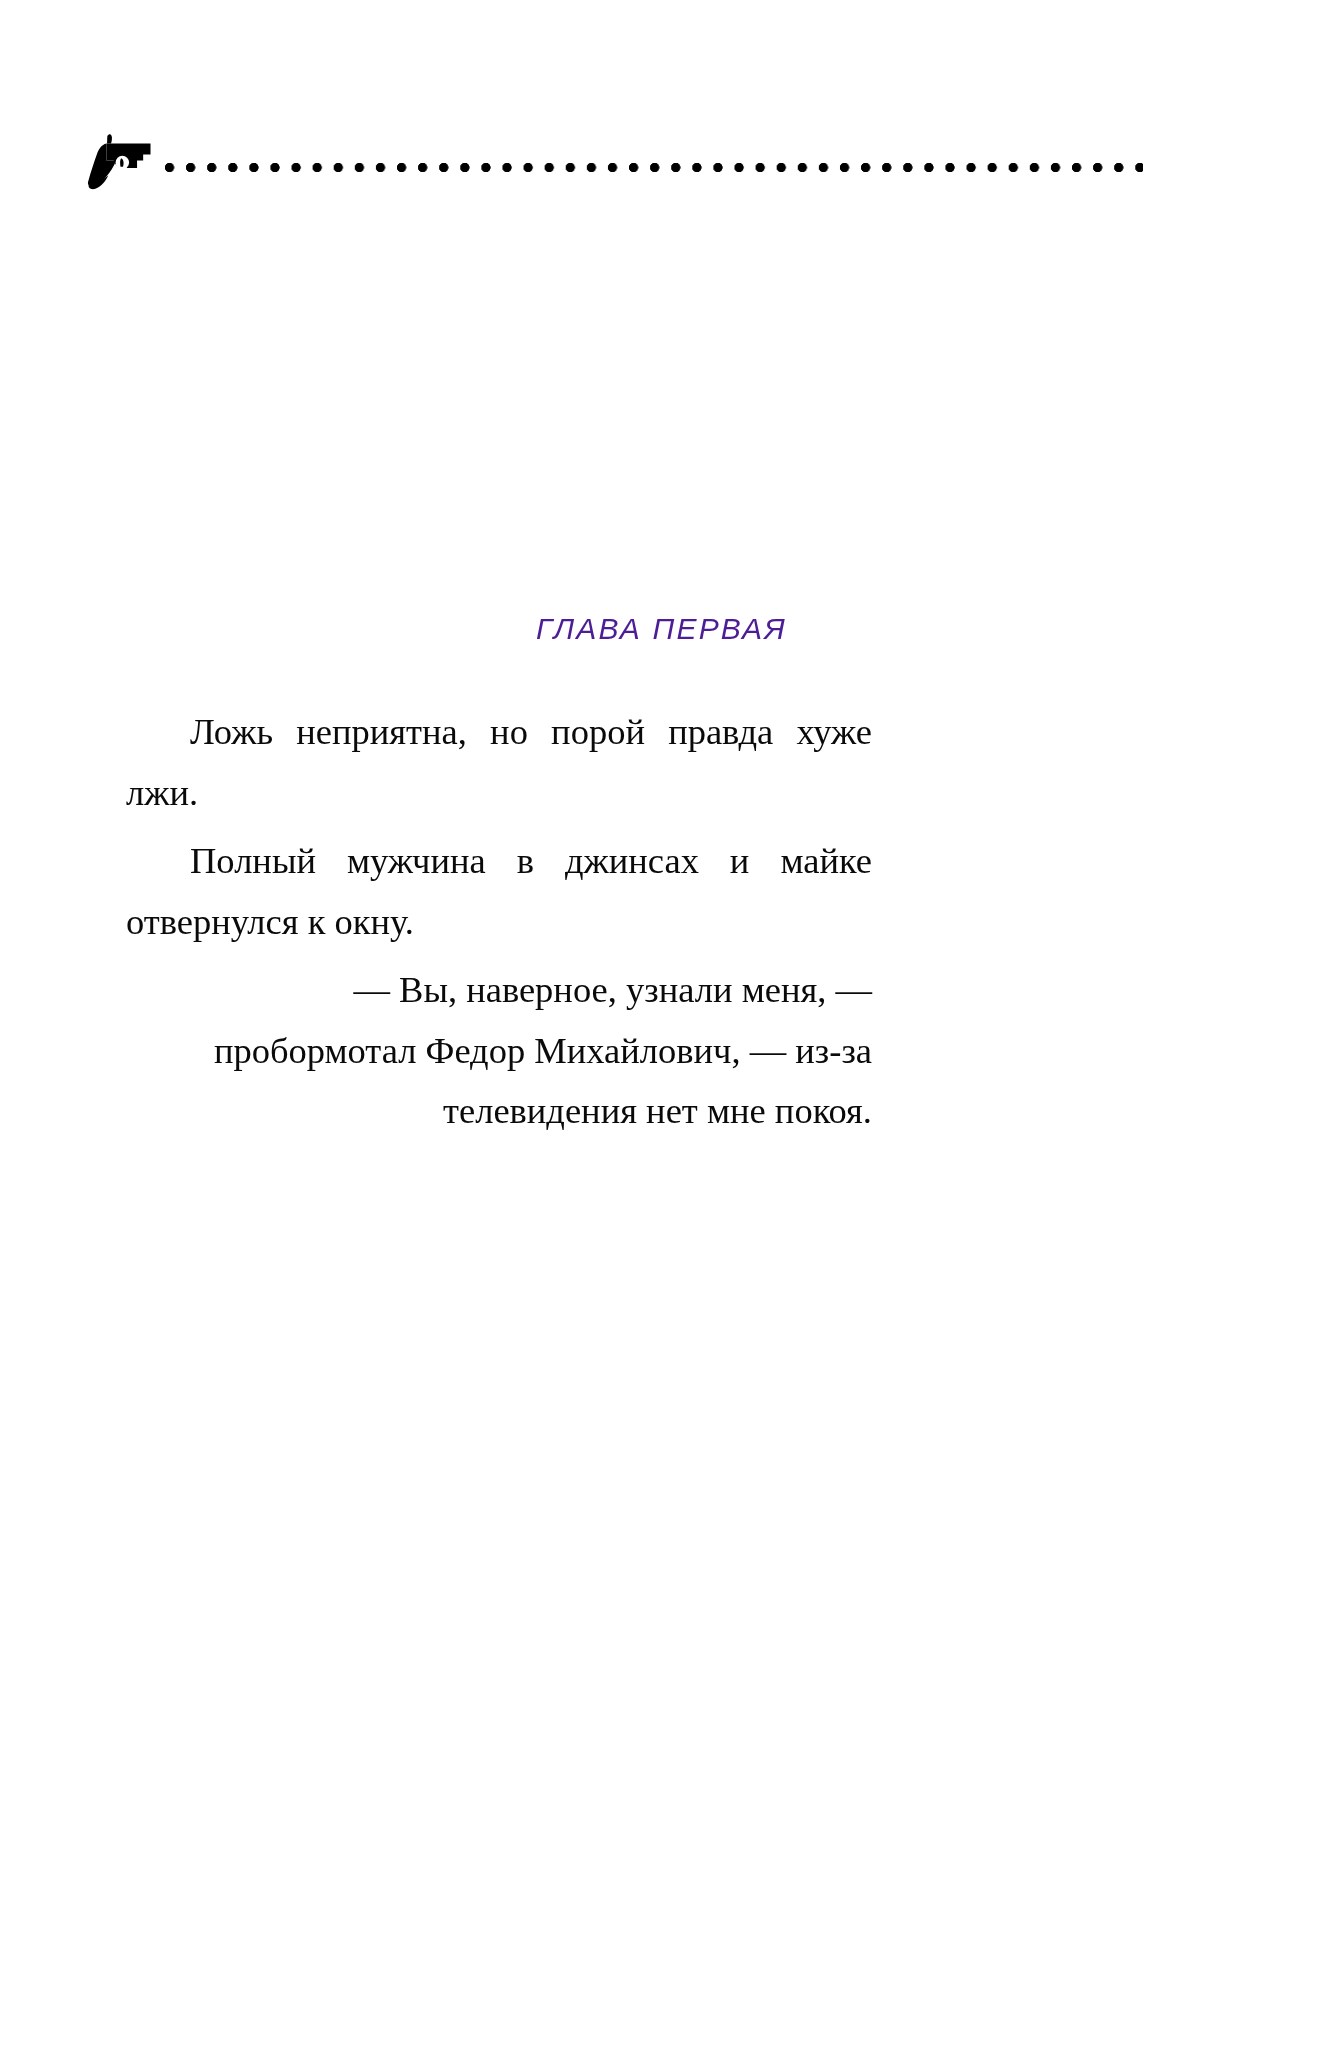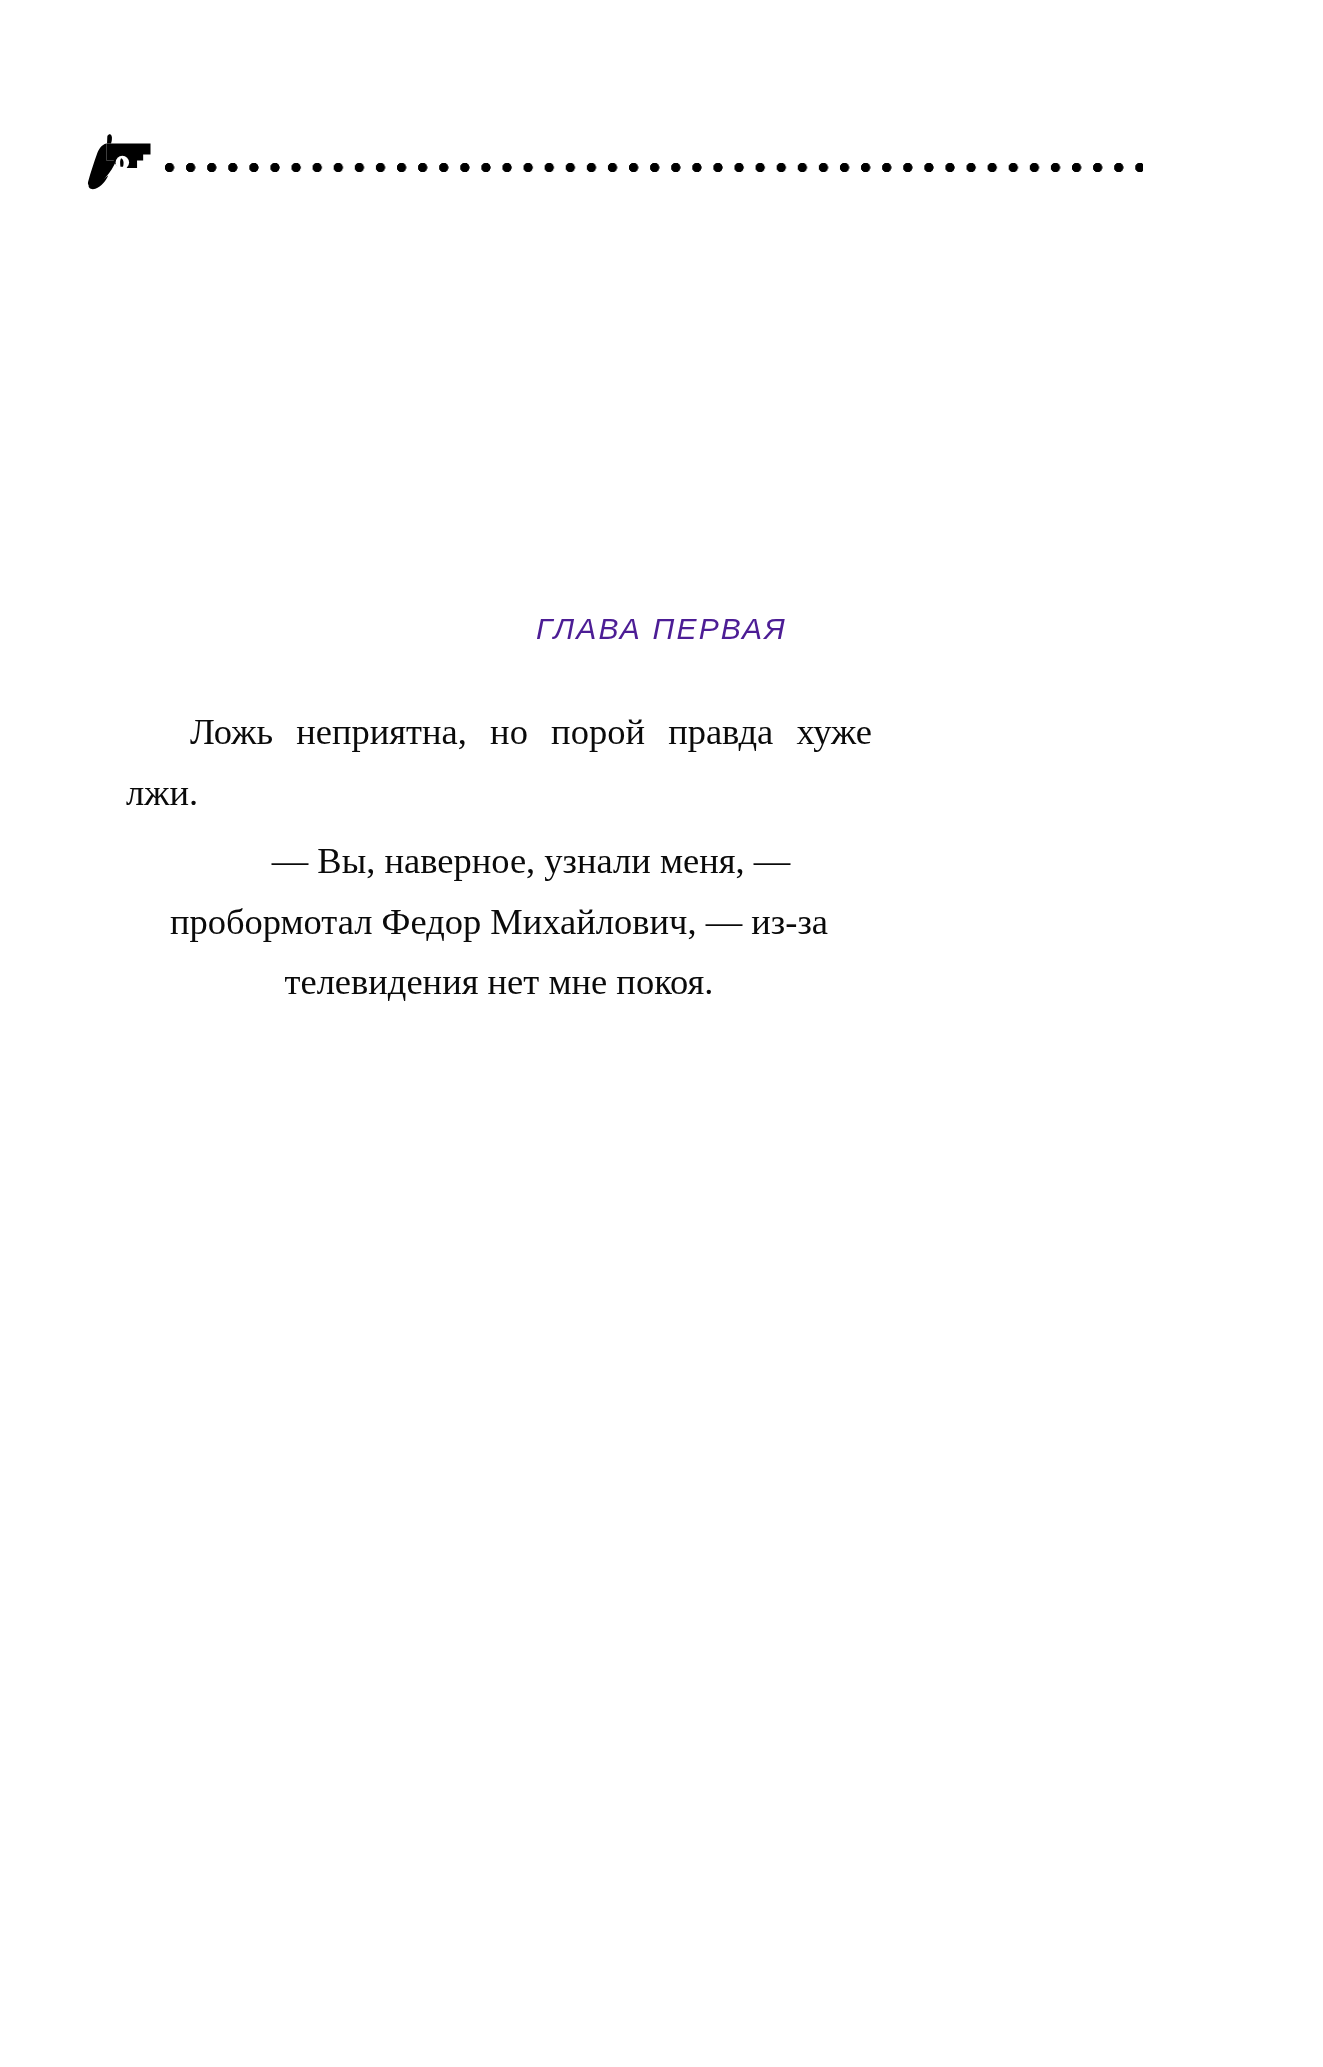--- a/index.html
+++ b/index.html
@@ -85,21 +85,21 @@
     line-height: 60.5px;
     text-align: justify;
     text-justify: inter-word;
     color: #0a0a0a;
   }
   .body-text p {
     margin: 8px;
     text-indent: 64px;
     text-align: justify;
   }
-  .body-text p:last-child { text-align: center; }
+  .body-text p:last-child { text-align: right; }
 </style>
 </head>
 <body>
 
 <div class="page">
 
   <div class="header-ornament">
 
     <span class="gun-icon">
       <svg viewBox="0 0 120 98" xmlns="http://www.w3.org/2000/svg" aria-hidden="true">
@@ -124,16 +124,17 @@
 
     <span class="dot-rule">
       <span class="dot-rule-inner"></span>
     </span>
   </div>
 
   <div class="chapter-heading">ГЛАВА ПЕРВАЯ</div>
 
   <div class="body-text">
     <p>Ложь неприятна, но порой правда хуже лжи.</p>
+    <p>Полный мужчина в джинсах и майке отвернулся к окну.</p>
     <p>— Вы, наверное, узнали меня, — пробормотал Федор Михайлович, — из-за телевидения нет мне покоя.</p>
   </div>
 
 </div>
 
 </body></html>

